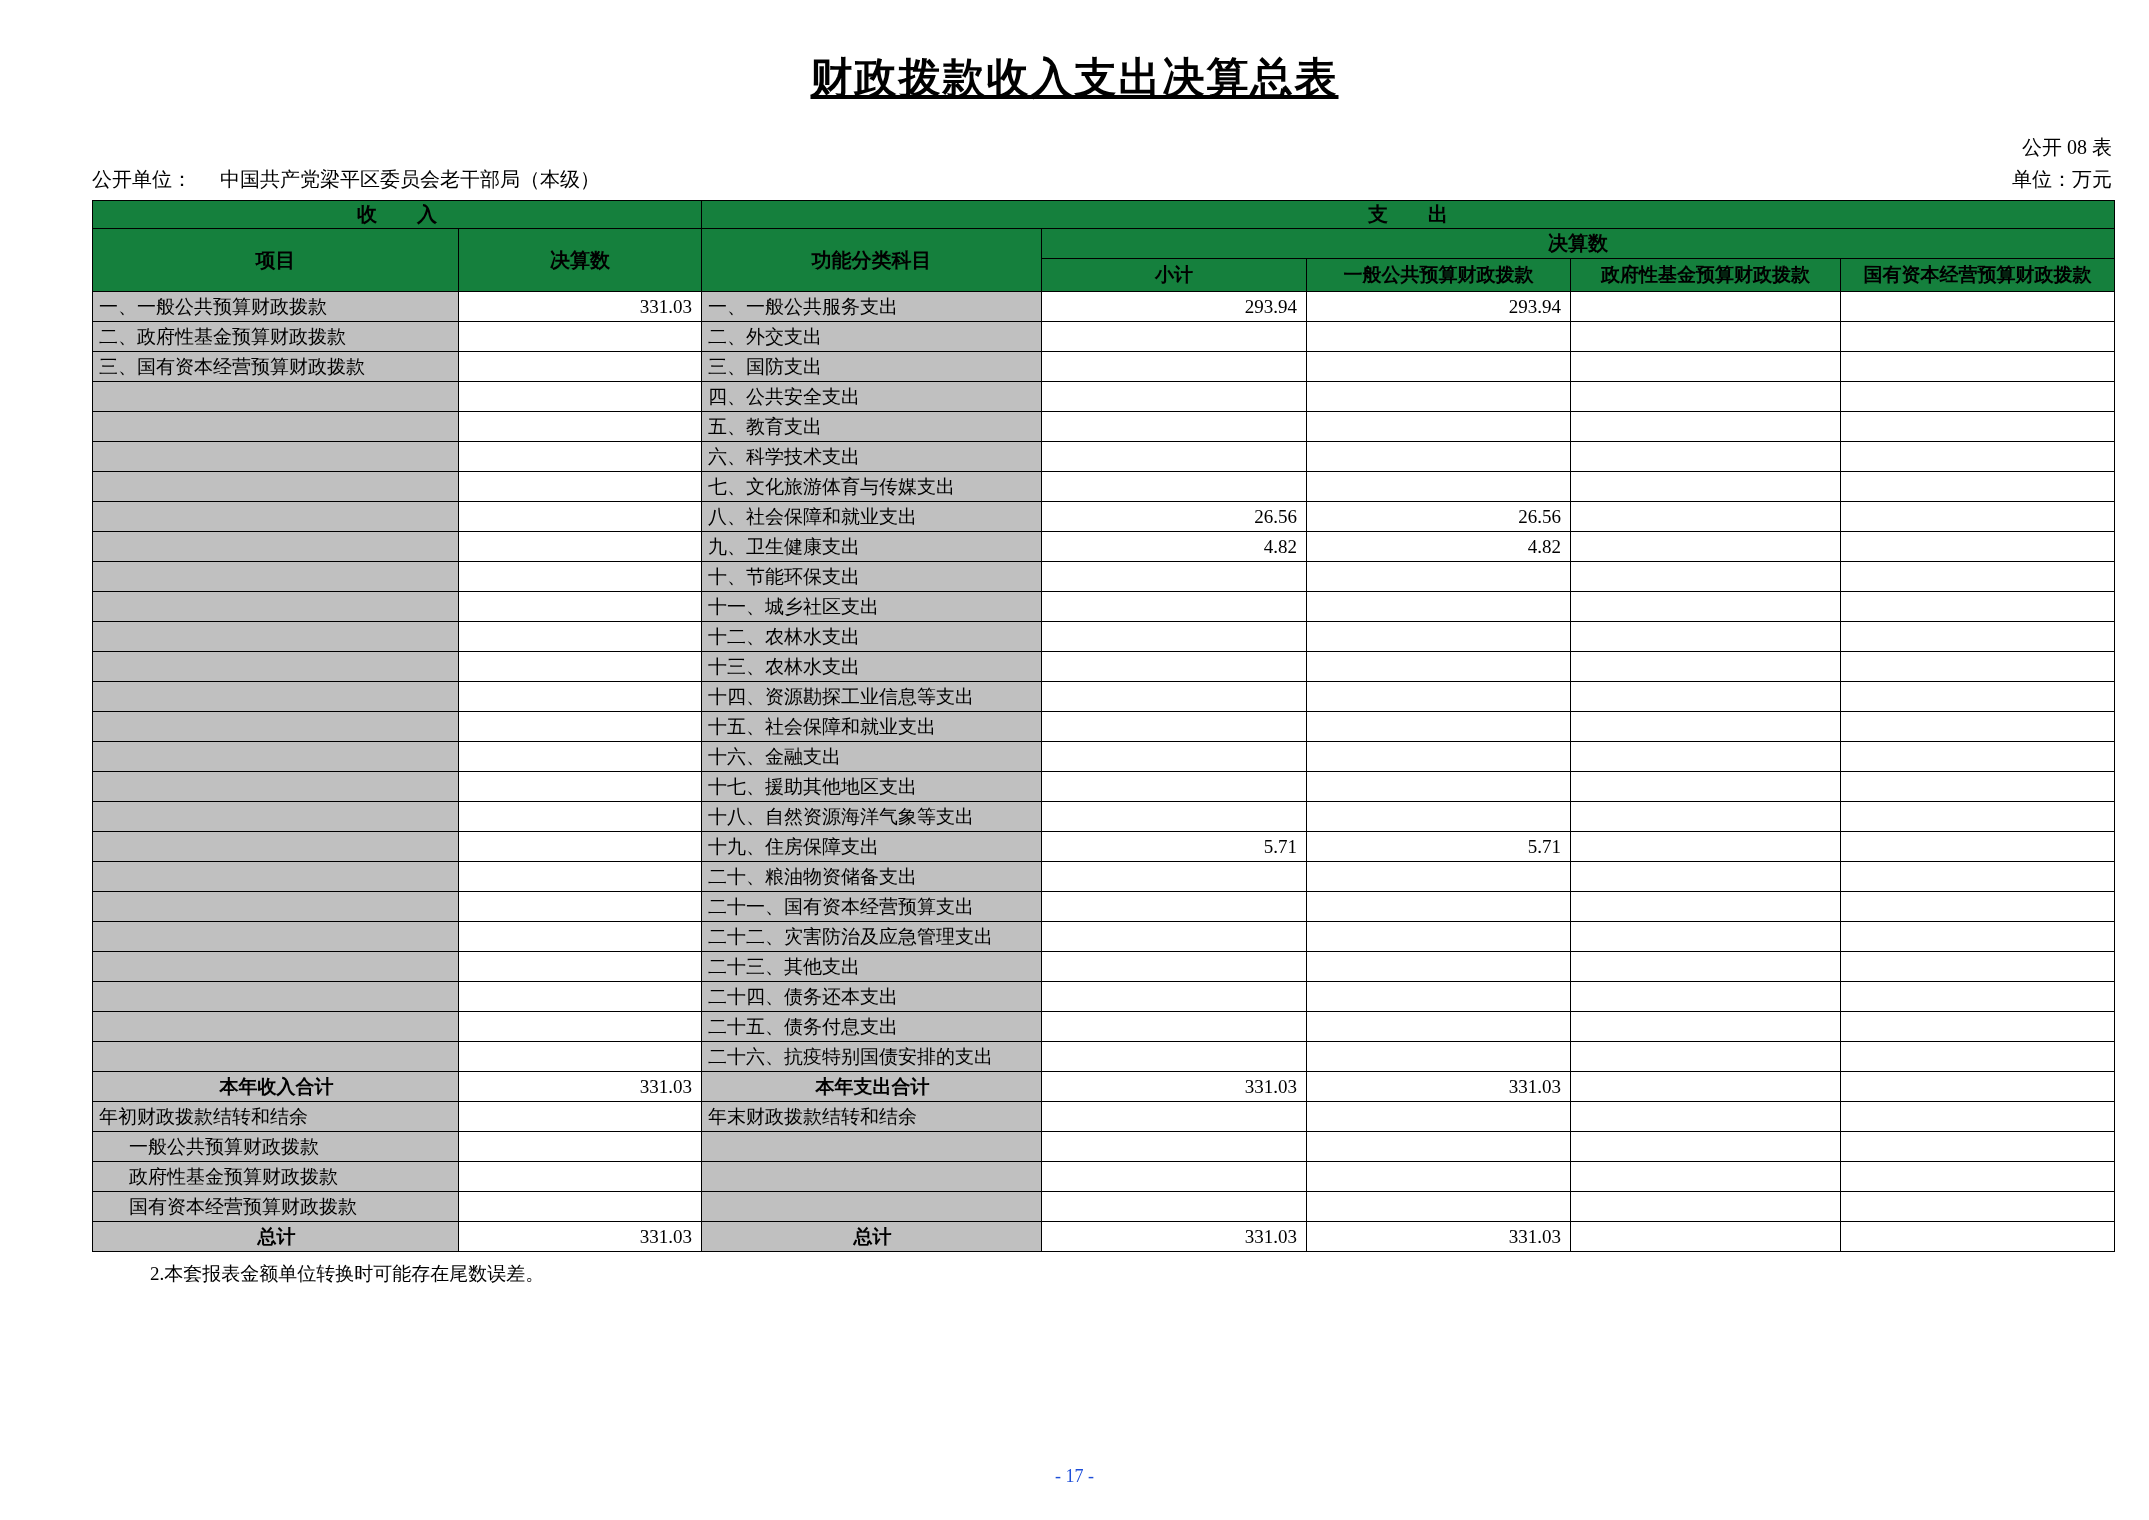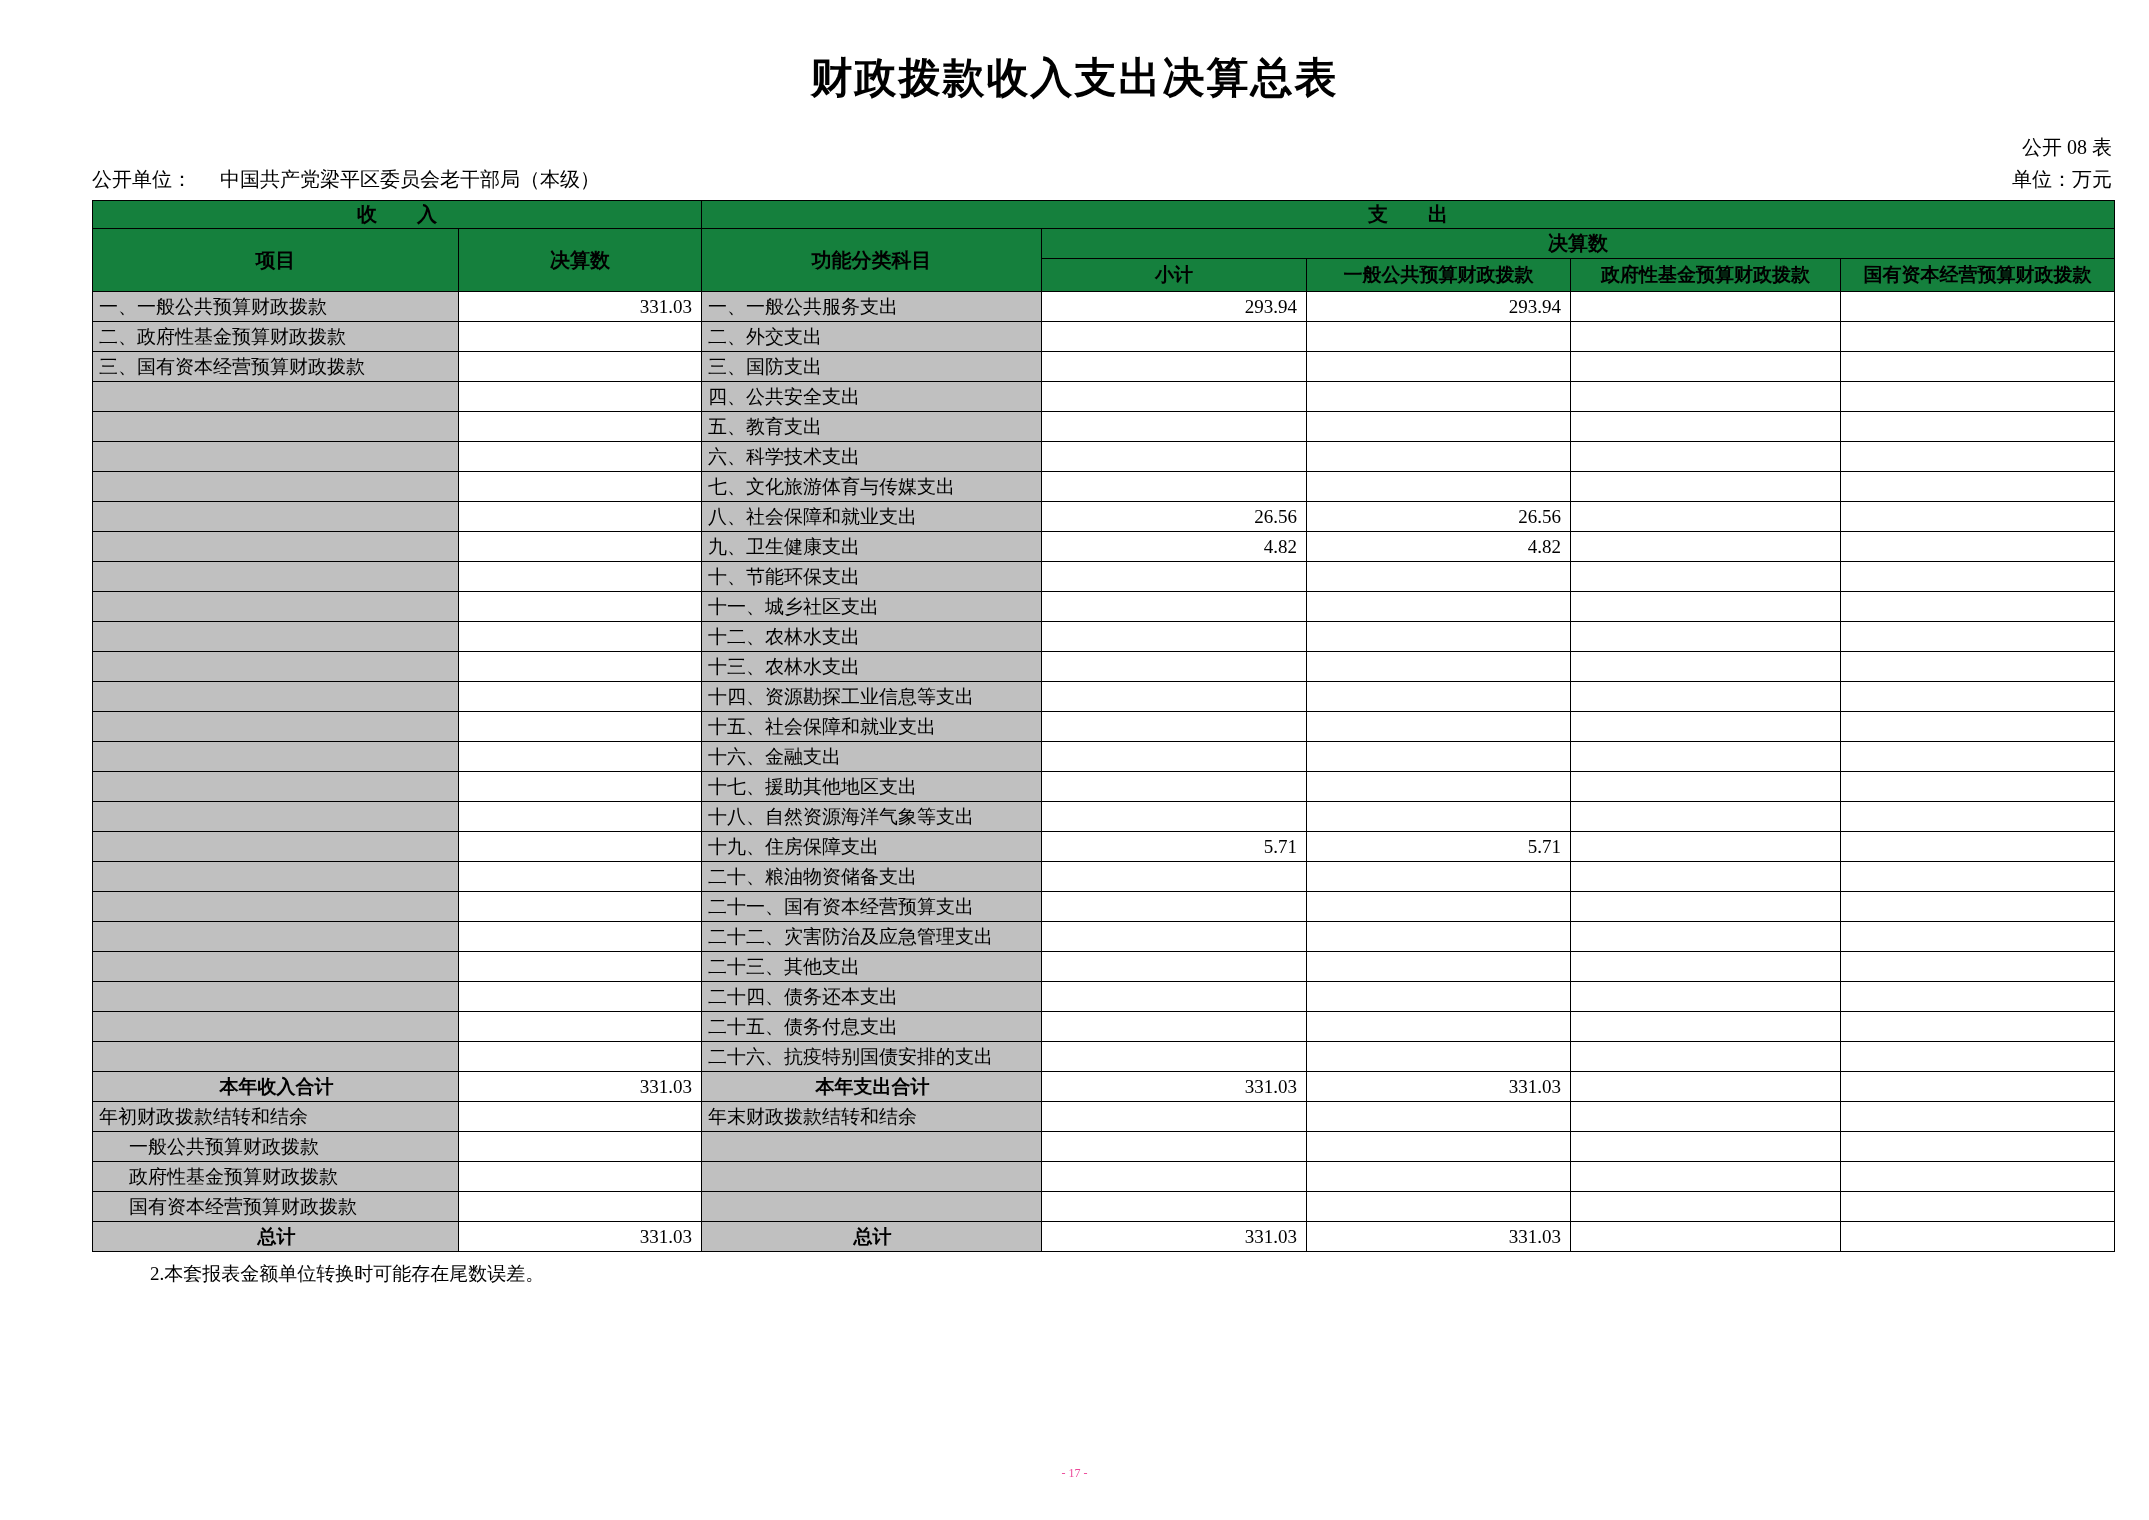--- a/index.html
+++ b/index.html
@@ -3,21 +3,21 @@
 <meta charset="utf-8">
 <style>
   html,body { margin:0; padding:0; background:#ffffff; }
   .page {
     position:relative; width:2149px; height:1520px; background:#ffffff;
     font-family:"Liberation Serif","DejaVu Serif",serif; color:#000;
     overflow:hidden;
   }
   .title {
     padding-top:50px; text-align:center;
-    font-size:42px; font-weight:bold; letter-spacing:2px;
+    font-size:42px; font-weight:bold; letter-spacing:2px;text-decoration:underline;
   }
   .sheet-no {
     position:absolute; top:134px; right:37px;
     font-size:20px; text-align:right;
   }
   .org-row {
     position:absolute; top:166px; left:92px; right:37px;
     display:flex; justify-content:space-between; font-size:20px;
   }
   .org-name { margin-left:28px; }
@@ -40,21 +40,21 @@
   td.value { background:#ffffff; text-align:right; padding:0 9px 0 4px; }
   td.total-label { text-align:center; font-weight:bold; }
   td.indent { padding-left:36px; }
   .notes {
     position:absolute; top:1258px; left:92px; right:37px;
     font-size:19px; line-height:31px;
   }
   .notes-line2 { margin-left:58px; }
   .page-number {
     position:absolute; top:1466px; left:0; width:100%;
-    text-align:center; font-size:12px; color:#ec4899;
+    text-align:center; font-size:18px; color:#1d4ed8;
   }
 </style>
 </head>
 <body>
 
 <div class="page">
 
   <div class="title">财政拨款收入支出决算总表</div>
 
   <div class="sheet-no">公开 08 表</div>

